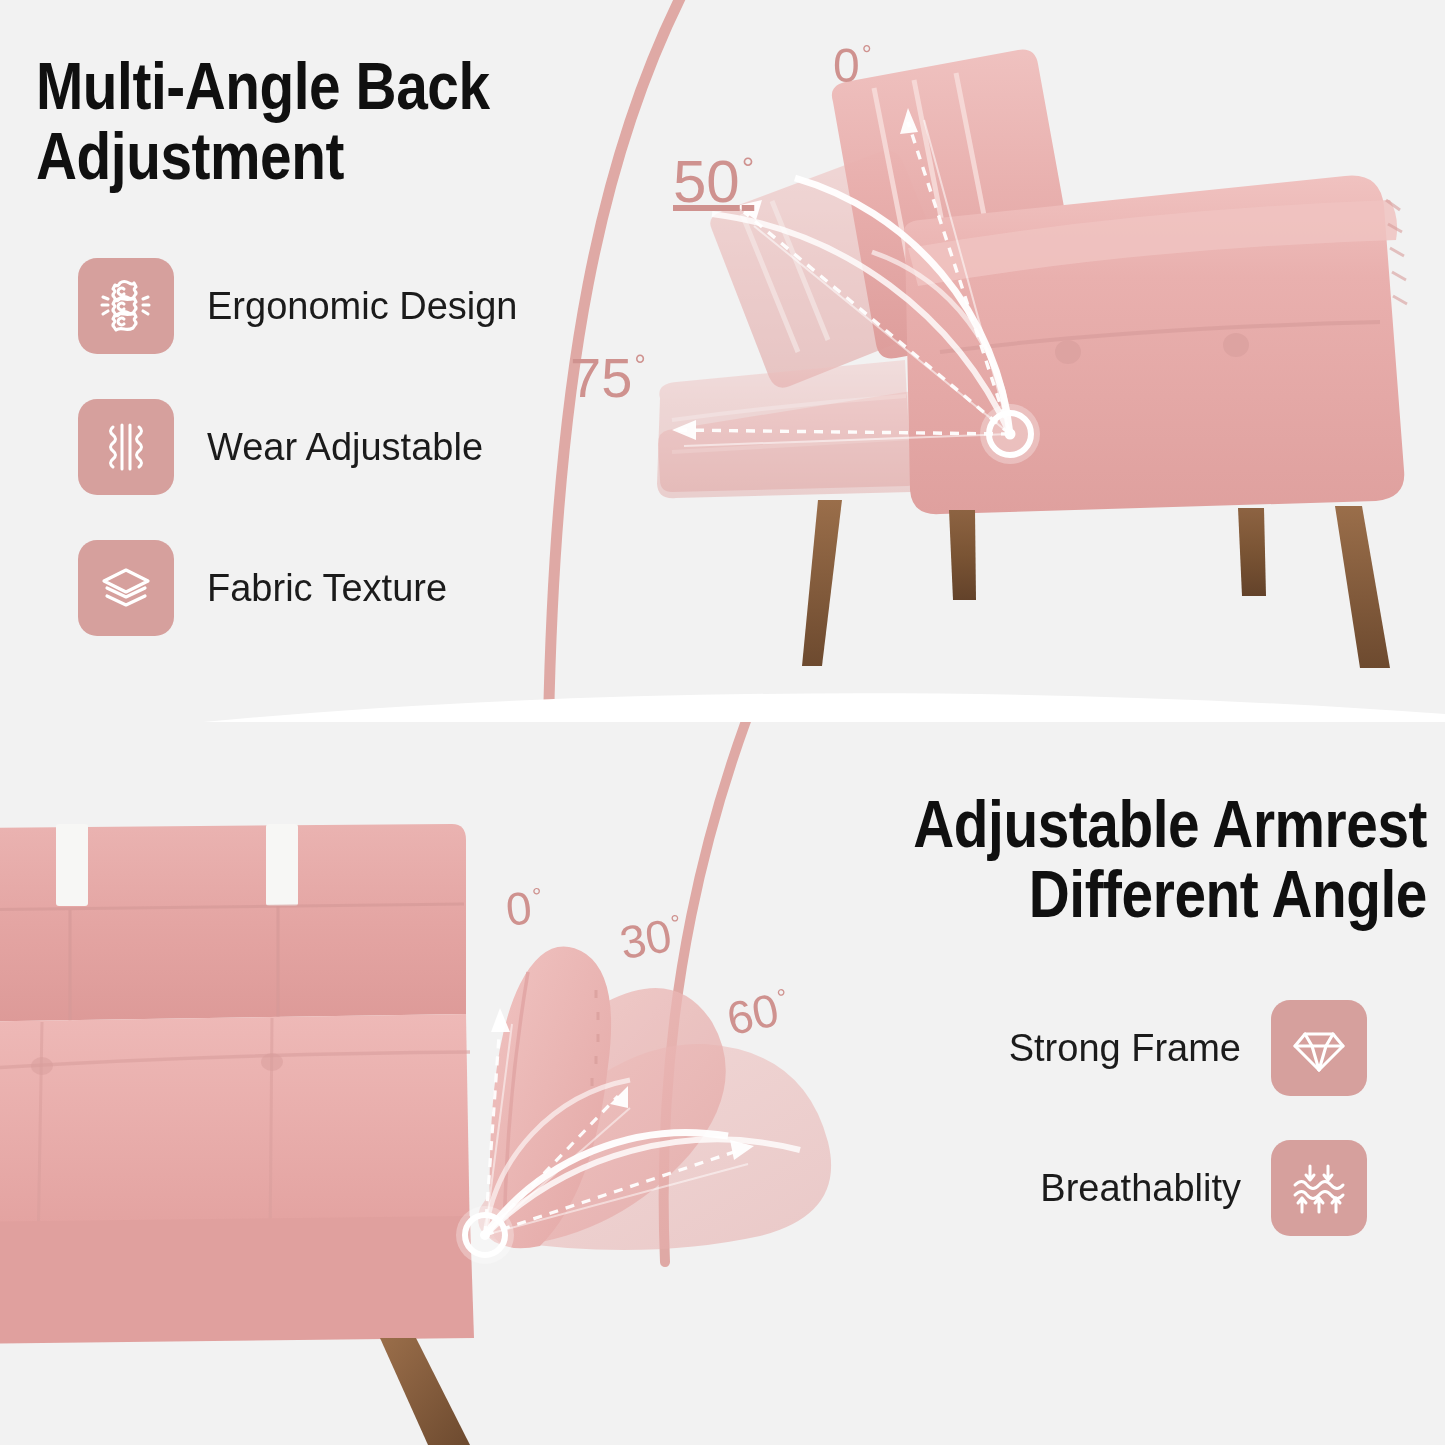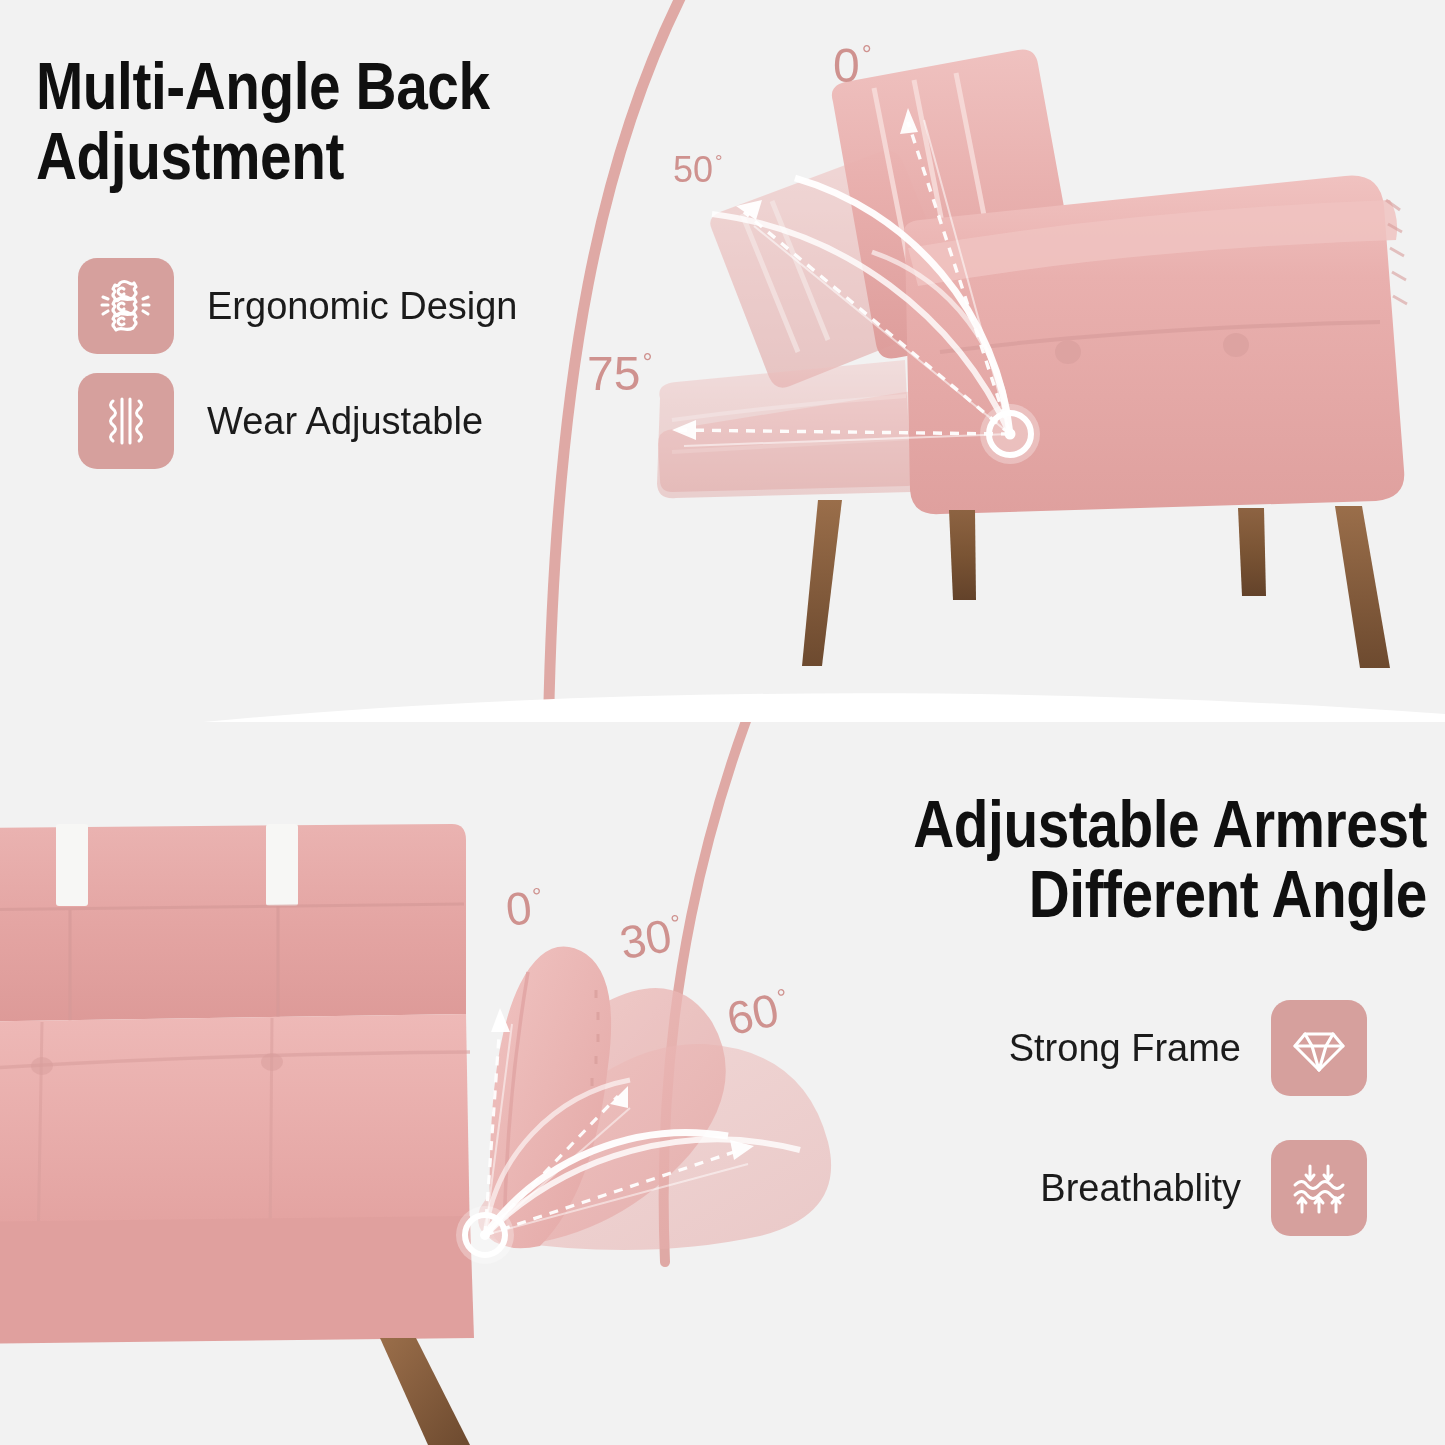--- a/index.html
+++ b/index.html
@@ -37,21 +37,21 @@
   }
   #title-bottom{
     right:18px;top:790px;width:680px;
     font-size:66px;
     text-align:right;
     transform-origin:right top;
   }
 
   
   .feature-list{position:absolute;display:flex;flex-direction:column;}
-  #features-top{left:78px;top:258px;gap:19px;}
+  #features-top{left:78px;top:258px;gap:45px;}
   #features-bottom{right:78px;top:1000px;gap:44px;align-items:flex-end;}
 
   .feature-row{display:flex;align-items:center;gap:33px;}
   .feature-row.reverse{flex-direction:row-reverse;gap:30px;justify-content:center;}
 
   .icon-tile{
     width:96px;height:96px;flex:0 0 96px;
     background:#d6a09d;
     border-radius:19px;
     display:flex;align-items:center;justify-content:center;
@@ -80,22 +80,22 @@
     line-height:1;
   }
   .angle .deg{
     font-size:0.52em;
     vertical-align:super;
     position:relative;
     top:-0.08em;
     margin-left:2px;
   }
   #angle-top-0{left:833px;top:42px;font-size:48px;}
-  #angle-top-50{left:673px;top:152px;font-size:36px;}
-  #angle-top-75{left:587px;top:350px;font-size:48px;}
+  #angle-top-50{left:673px;top:152px;font-size:60px;text-decoration:underline;}
+  #angle-top-75{left:570px;top:350px;font-size:56px;}
 
   #angle-bot-0{left:506px;top:885px;font-size:46px;transform:rotate(-6deg);}
   #angle-bot-30{left:620px;top:915px;font-size:46px;transform:rotate(-10deg);}
   #angle-bot-60{left:727px;top:990px;font-size:46px;transform:rotate(-12deg);}
 </style>
 </head>
 <body>
 
 <div class="canvas">
 
@@ -220,20 +220,30 @@
           <svg width="58" height="58" viewBox="0 0 58 58" fill="none" stroke="#ffffff" stroke-width="3" stroke-linecap="round" stroke-linejoin="round">
             <path d="M25 7 L25 51"></path>
             <path d="M33 7 L33 51"></path>
             <path d="M16 9 q-5 4 0 8 q5 4 0 8 q-5 4 0 8 q5 4 0 8 q-5 4 0 8"></path>
             <path d="M42 9 q5 4 0 8 q-5 4 0 8 q5 4 0 8 q-5 4 0 8 q5 4 0 8"></path>
           </svg>
         </div>
         <div class="feature-label">Wear Adjustable</div>
       </div>
 
+      <div class="feature-row">
+        <div class="icon-tile">
+          <svg width="60" height="60" viewBox="0 0 60 60" fill="none" stroke="#ffffff" stroke-width="3.2" stroke-linecap="round" stroke-linejoin="round">
+            <path d="M30 12 L52 23 L30 34 L8 23 Z"></path>
+            <path d="M11 30 L30 39 L49 30"></path>
+            <path d="M11 38 L30 47 L49 38"></path>
+          </svg>
+        </div>
+        <div class="feature-label">Fabric Texture</div>
+      </div>
     </div>
 
     <div class="angle" id="angle-top-0"><span>0</span><span class="deg">°</span></div>
     <div class="angle" id="angle-top-50"><span>50</span><span class="deg">°</span></div>
     <div class="angle" id="angle-top-75"><span>75</span><span class="deg">°</span></div>
   </div>
 
   <svg style="position:absolute;left:0;top:640px;width:1445px;height:220px;" viewBox="0 0 1445 220" preserveAspectRatio="none">
     <path d="M 0 106 C 420 46 980 40 1445 74 L 1445 132 C 980 98 420 104 0 164 Z" fill="#ffffff"></path>
   </svg>

